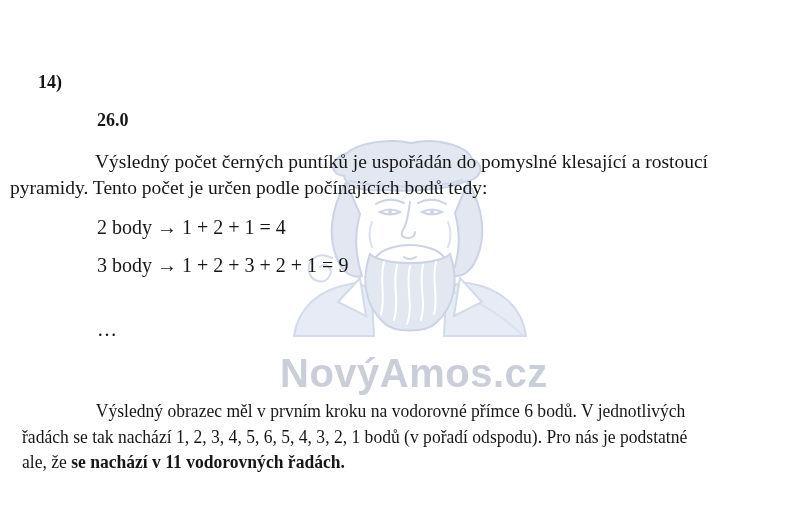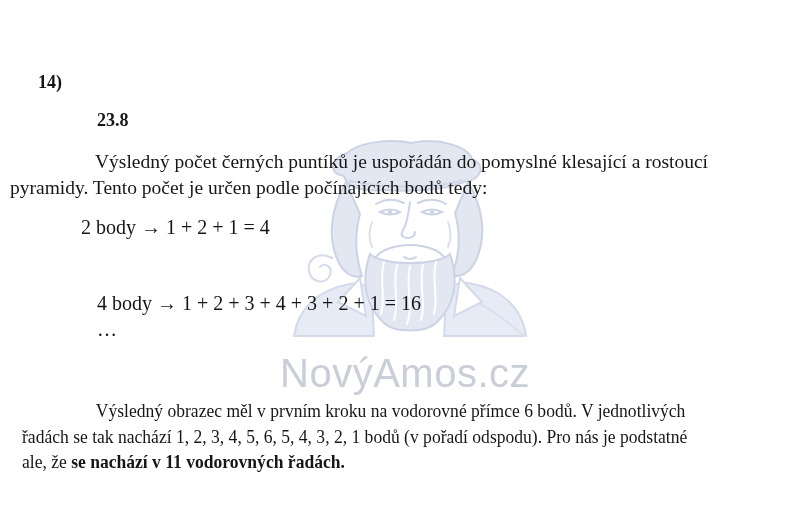--- a/index.html
+++ b/index.html
@@ -28,40 +28,40 @@
     z-index: 0;
     opacity: 0.85;
   }
   .wm-text {
     position: absolute;
     left: 280px;
     top: 351px;
     z-index: 1;
     font-family: "Liberation Sans", "DejaVu Sans", sans-serif;
     font-size: 40px;
-    font-weight: normal;
+    font-weight: bold;
     letter-spacing: 0.5px;
     color: #c9ced8;
     white-space: pre;
   }
 
   
   .content-line { z-index: 2; white-space: pre; }
   .heading {
     font-size: 18px;
     font-weight: bold;
   }
   .body-text { font-size: 19.5px; }
   .math-text { font-size: 20px; }
 
   .problem-label  { left: 38px;  top: 24px; }
   .section-label  { left: 97px;  top: 62px; }
   .intro-line1    { left: 95px;  top: 103px; }
   .intro-line2    { left: 10px;  top: 129px; }
-  .eq-0           { left: 81px;  top: 168px; text-align: center; }
+  .eq-0           { left: 97px;  top: 168px; text-align: center; }
   .eq-1           { left: 97px;  top: 206px; }
   .eq-2           { left: 97px;  top: 244px; }
   .eq-3           { left: 97px;  top: 270px; }
   .series-line    { left: 97px;  top: 315px; }
   .result-eq      { left: 380px; top: 347px; }
 
   .conclusion {
     position: absolute;
     left: 22px;
     top: 398px;
@@ -124,27 +124,27 @@
       <path d="M109,125 C104,144 112,162 106,180" stroke="#ffffff"></path>
       <path d="M122,126 C117,146 126,166 119,184" stroke="#ffffff"></path>
       <path d="M135,125 C130,144 139,162 133,180" stroke="#ffffff"></path>
       <path d="M148,122 C143,140 151,158 146,174" stroke="#ffffff"></path>
     </g>
   </svg>
 
   <div class="wm-text">NovýAmos.cz</div>
 
   <div class="abs content-line heading problem-label">14)</div>
-  <div class="abs content-line heading section-label">23.8</div>
+  <div class="abs content-line heading section-label">26.0</div>
 
   <div class="abs content-line body-text intro-line1">Výsledný počet černých puntíků je uspořádán do pomyslné klesající a rostoucí</div>
   <div class="abs content-line body-text intro-line2">pyramidy. Tento počet je určen podle počínajících bodů tedy:</div>
 
   <div class="abs content-line math-text eq-0">2 body → 1 + 2 + 1 = 4</div>
-  <div class="abs content-line math-text eq-2">4 body → 1 + 2 + 3 + 4 + 3 + 2 + 1 = 16</div>
+  <div class="abs content-line math-text eq-1">3 body → 1 + 2 + 3 + 2 + 1 = 9</div>
   <div class="abs content-line math-text eq-3">…</div>
 
 
 
   <div class="conclusion">
     <div class="c-line first">Výsledný obrazec měl v prvním kroku na vodorovné přímce 6 bodů. V jednotlivých</div>
     <div class="c-line">řadách se tak nachází 1, 2, 3, 4, 5, 6, 5, 4, 3, 2, 1 bodů (v pořadí odspodu). Pro nás je podstatné</div>
     <div class="c-line"><span>ale, že </span><span class="bold-part">se nachází v 11 vodorovných řadách.</span></div>
   </div>
 

